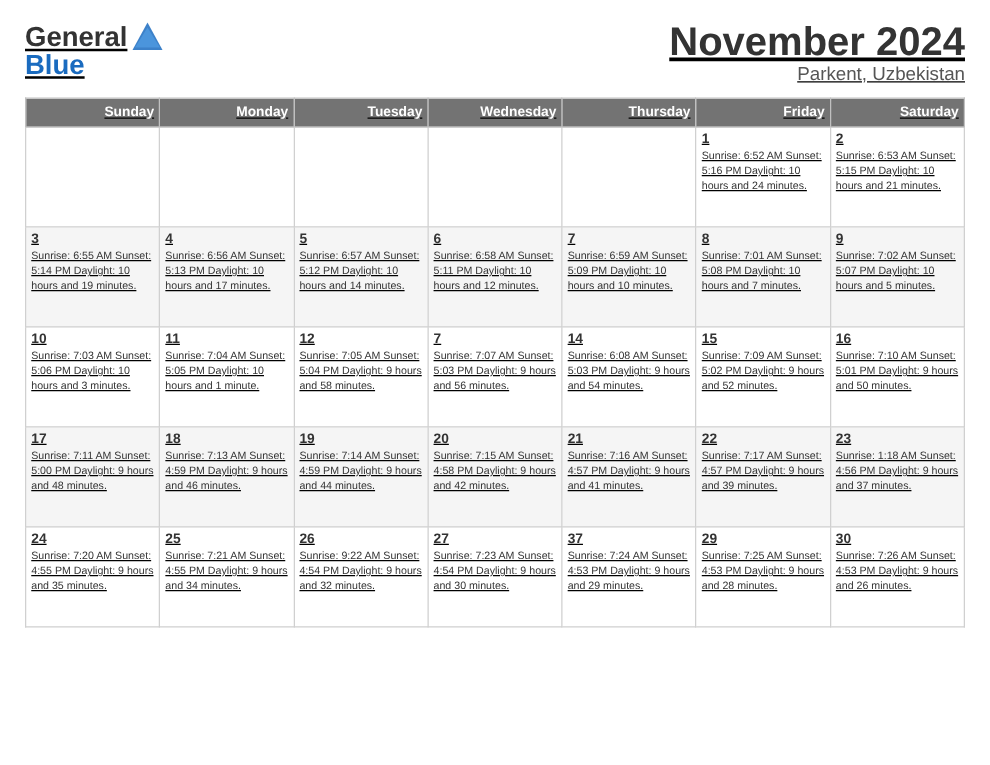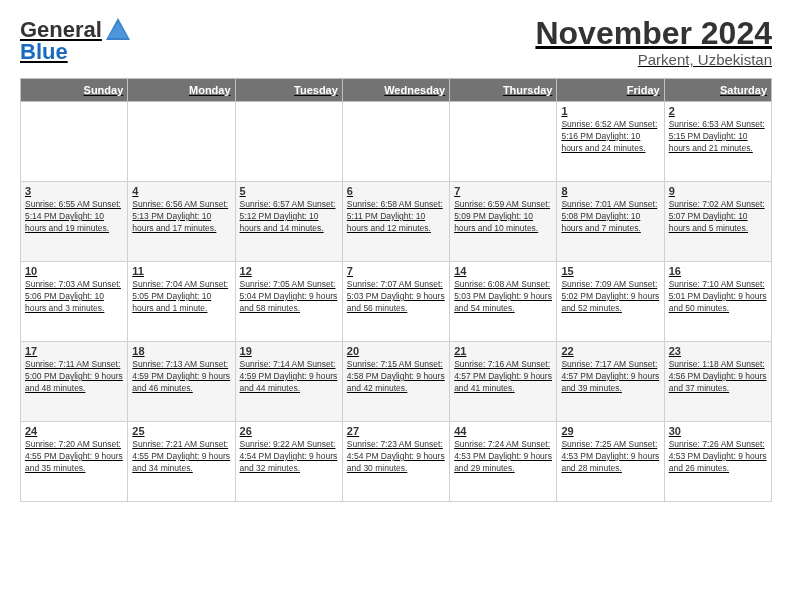--- a/index.html
+++ b/index.html
@@ -298,21 +298,21 @@
 Sunset: 4:54 PM
 Daylight: 9 hours and 32 minutes.</div>
           </td>
           <td>
             <span class="day-num">27</span>
             <div class="day-info">Sunrise: 7:23 AM
 Sunset: 4:54 PM
 Daylight: 9 hours and 30 minutes.</div>
           </td>
           <td>
-            <span class="day-num">44</span>
+            <span class="day-num">37</span>
             <div class="day-info">Sunrise: 7:24 AM
 Sunset: 4:53 PM
 Daylight: 9 hours and 29 minutes.</div>
           </td>
           <td>
             <span class="day-num">29</span>
             <div class="day-info">Sunrise: 7:25 AM
 Sunset: 4:53 PM
 Daylight: 9 hours and 28 minutes.</div>
           </td>

